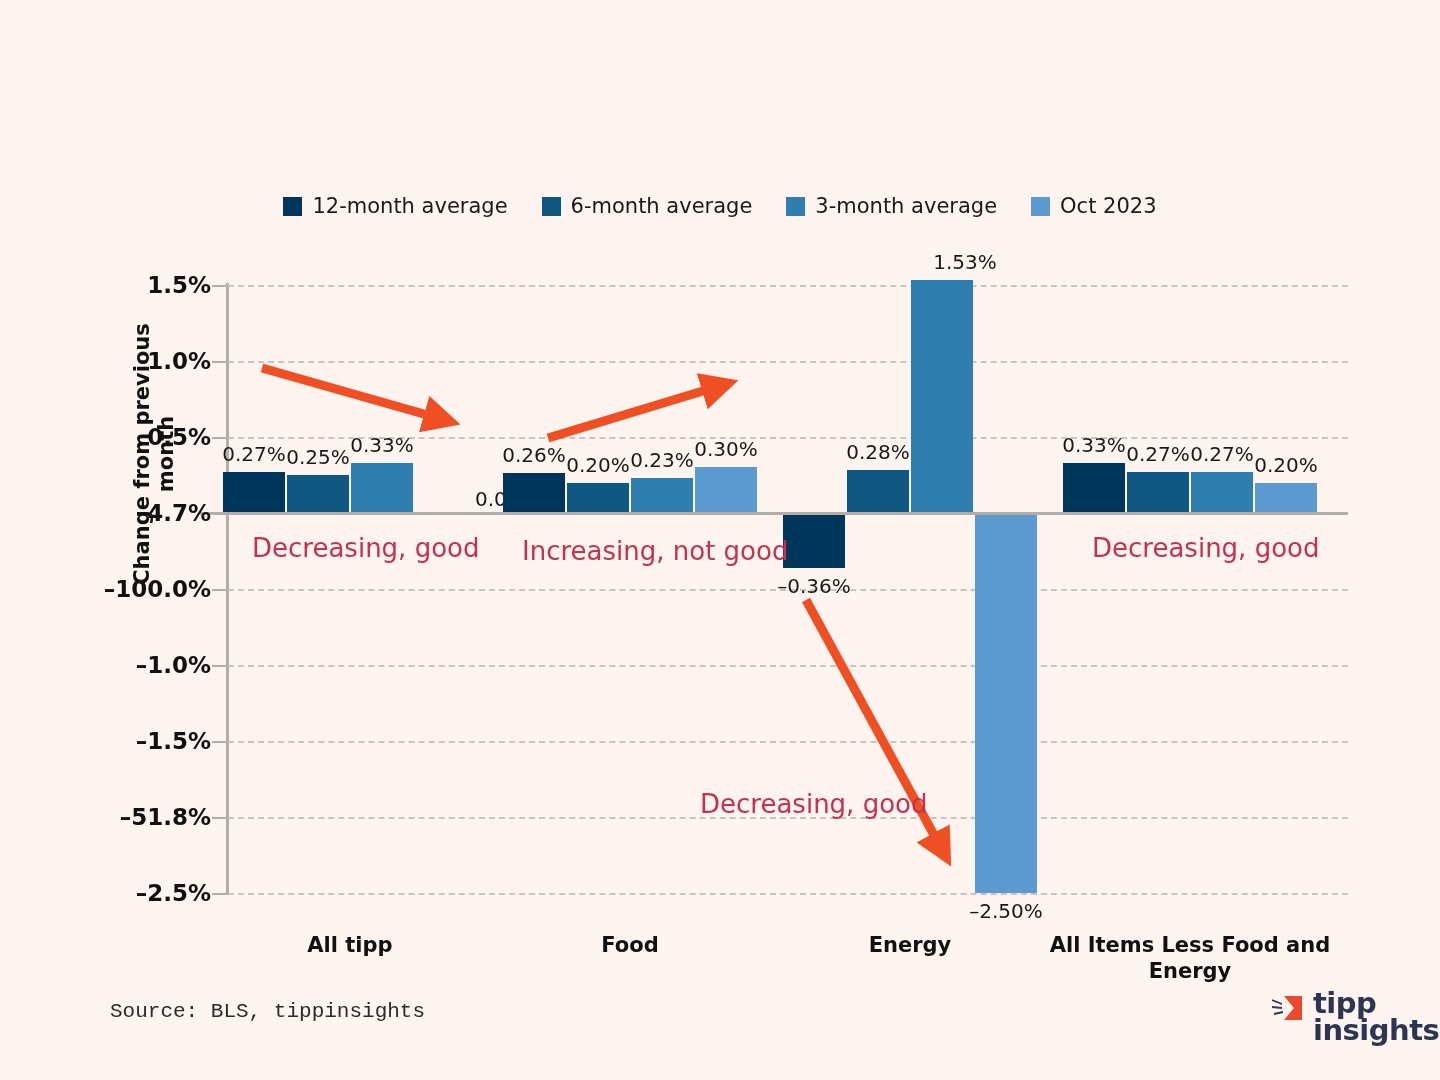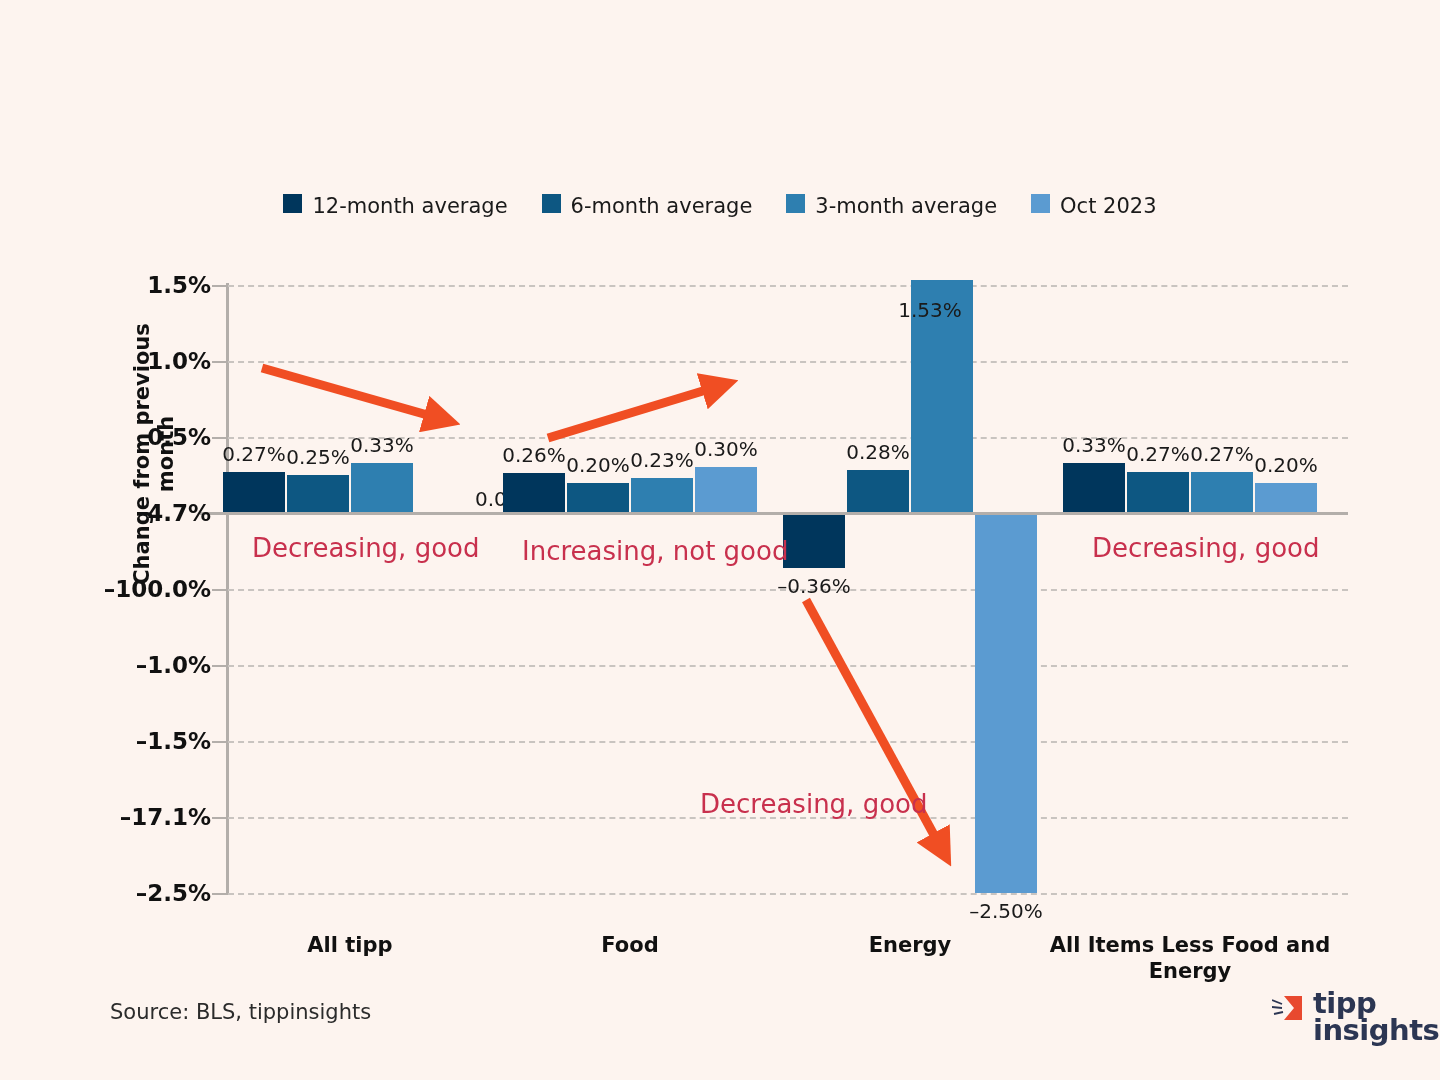--- a/index.html
+++ b/index.html
@@ -34,21 +34,21 @@
     top: 194px;
     left: 0;
     width: 1440px;
     display: flex;
     justify-content: center;
     align-items: center;
     gap: 34px;
   }
   .legend-item {
     display: flex;
-    align-items: flex-start;
+    align-items: center;
     gap: 10px;
   }
   .legend-swatch {
     width: 19px;
     height: 19px;
     display: block;
   }
   .legend-label {
     font-size: 21px;
     color: #1a1a1a;
@@ -136,20 +136,21 @@
     font-size: 26px;
     color: #c8304d;
     white-space: nowrap;
   }
   #source {
     position: absolute;
     left: 110px;
     top: 1000px;
     font-size: 21px;
     color: #2b2b2b;
+    font-family: Liberation Mono, monospace;
   }
   #logo {
     position: absolute;
     left: 1272px;
     top: 990px;
     display: flex;
     align-items: flex-start;
     gap: 7px;
   }
   #logo-mark {
@@ -222,21 +223,21 @@
         <div class="bar-value" style="left: 310px; top: 167.6px;">0.20%</div>
         <div class="bar" style="left: 403px; top: 193.04px; height: 34.96px; background: rgb(46, 127, 176);"></div>
         <div class="bar-value" style="left: 374px; top: 163.04px;">0.23%</div>
         <div class="bar" style="left: 467px; top: 182.4px; height: 45.6px; background: rgb(91, 155, 209);"></div>
         <div class="bar-value" style="left: 438px; top: 152.4px;">0.30%</div>
         <div class="bar" style="left: 555px; top: 228px; height: 54.72px; background: rgb(0, 54, 92);"></div>
         <div class="bar-value" style="left: 526px; top: 288.72px;">–0.36%</div>
         <div class="bar" style="left: 619px; top: 185.44px; height: 42.56px; background: rgb(13, 87, 130);"></div>
         <div class="bar-value" style="left: 590px; top: 155.44px;">0.28%</div>
         <div class="bar" style="left: 683px; top: -4.56px; height: 232.56px; background: rgb(46, 127, 176);"></div>
-        <div class="bar-value" style="left: 642px; top: -34.56px; margin-top: 48px;">1.53%</div>
+        <div class="bar-value" style="left: 677px; top: -34.56px;">1.53%</div>
         <div class="bar" style="left: 747px; top: 228px; height: 380px; background: rgb(91, 155, 209);"></div>
         <div class="bar-value" style="left: 718px; top: 614px;">–2.50%</div>
         <div class="bar" style="left: 835px; top: 177.84px; height: 50.16px; background: rgb(0, 54, 92);"></div>
         <div class="bar-value" style="left: 806px; top: 147.84px;">0.33%</div>
         <div class="bar" style="left: 899px; top: 186.96px; height: 41.04px; background: rgb(13, 87, 130);"></div>
         <div class="bar-value" style="left: 870px; top: 156.96px;">0.27%</div>
         <div class="bar" style="left: 963px; top: 186.96px; height: 41.04px; background: rgb(46, 127, 176);"></div>
         <div class="bar-value" style="left: 934px; top: 156.96px;">0.27%</div>
         <div class="bar" style="left: 1027px; top: 197.6px; height: 30.4px; background: rgb(91, 155, 209);"></div>
         <div class="bar-value" style="left: 998px; top: 167.6px;">0.20%</div>
@@ -252,21 +253,21 @@
       <div class="ytick-label" style="top: 437px;">0.5%</div>
       <div class="ytick-mark" style="top: 437px;"></div>
       <div class="ytick-label" style="top: 513px;">4.7%</div>
       <div class="ytick-mark" style="top: 513px;"></div>
       <div class="ytick-label" style="top: 589px;">–100.0%</div>
       <div class="ytick-mark" style="top: 589px;"></div>
       <div class="ytick-label" style="top: 665px;">–1.0%</div>
       <div class="ytick-mark" style="top: 665px;"></div>
       <div class="ytick-label" style="top: 741px;">–1.5%</div>
       <div class="ytick-mark" style="top: 741px;"></div>
-      <div class="ytick-label" style="top: 817px;">–17.1%</div>
+      <div class="ytick-label" style="top: 817px;">–51.8%</div>
       <div class="ytick-mark" style="top: 817px;"></div>
       <div class="ytick-label" style="top: 893px;">–2.5%</div>
       <div class="ytick-mark" style="top: 893px;"></div>
     </div>
   <div id="catlabels">
       <div class="cat-label" style="left: 200px; top: 932px;">All tipp</div>
       <div class="cat-label" style="left: 480px; top: 932px;">Food</div>
       <div class="cat-label" style="left: 760px; top: 932px;">Energy</div>
       <div class="cat-label" style="left: 1040px; top: 932px;">All Items Less Food and Energy</div>
     </div>

